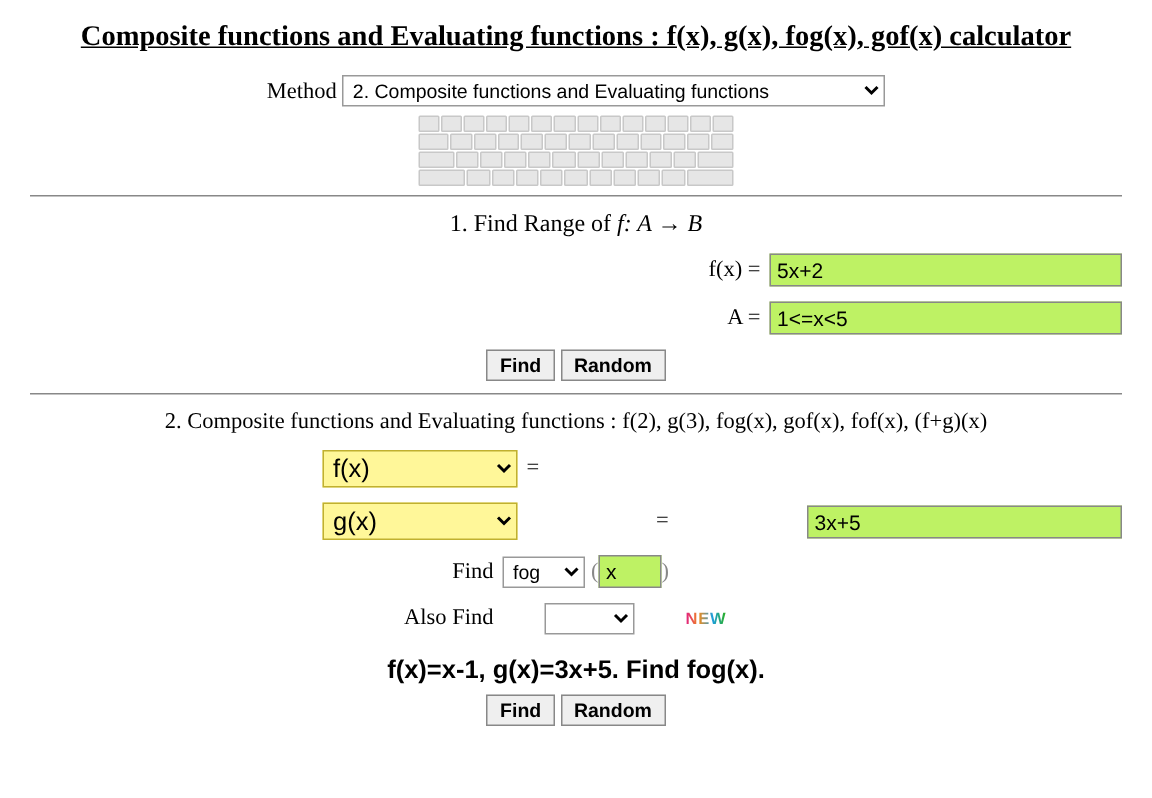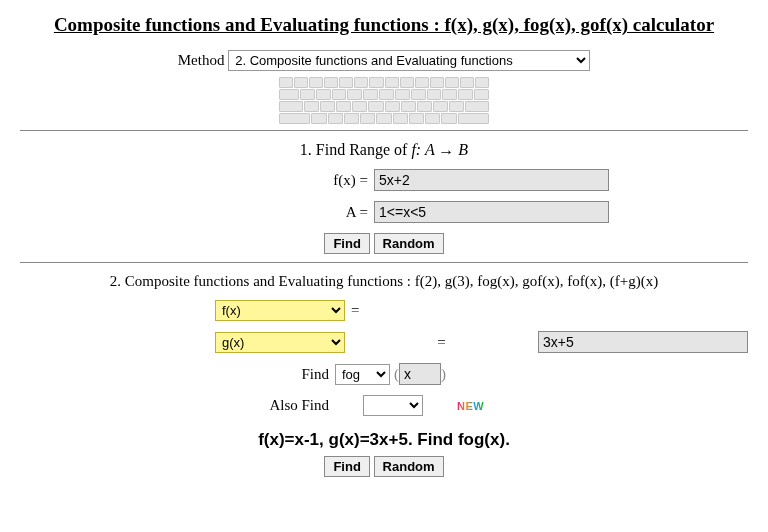--- a/index.html
+++ b/index.html
@@ -54,56 +54,56 @@
   }
   .section-head {
     text-align: center;
     font-size: 16px;
     margin: 4px 0 10px;
   }
   .math-i { font-style: italic; font-family: "Times New Roman", serif; }
   .form-row {
     display: flex;
     align-items: center;
-    justify-content: center;
+    justify-content: flex-end;
     margin: 0 0 10px 0;
   }
   .label {
     width: 215px;
     text-align: right;
     padding-right: 6px;
     font-size: 15px;
   }
   input[type=text] {
     font-family: Arial, sans-serif;
     font-size: 14px;
     border: 1px solid #888;
     padding: 2px 4px;
     height: 22px;
-    background: #e5e5e5;
+    background: #bef264;
   }
   .inp-wide { width: 235px; }
   .inp-mid { width: 210px; }
   .inp-small { width: 42px; }
   .btn-row { text-align: center; margin: 4px 0 8px; }
   button {
     font-family: Arial, sans-serif;
     font-size: 13px;
     font-weight: bold;
     background: #efefef;
     border: 1px solid #888;
     padding: 2px 8px;
     cursor: pointer;
   }
   .hl-select {
     background: #fff799;
     border: 1px solid #c0b030;
     width: 130px;
     font-family: Arial, sans-serif;
-    font-size: 13px;
+    font-size: 17px;
     padding: 1px 2px;
   }
   .hl-input {
     background: #fff799;
     border: 1px solid #c0b030;
   }
   .eq { margin: 0 6px; }
   .sel-small { width: 55px; }
   .sel-xs { width: 60px; }
   .new-badge {

